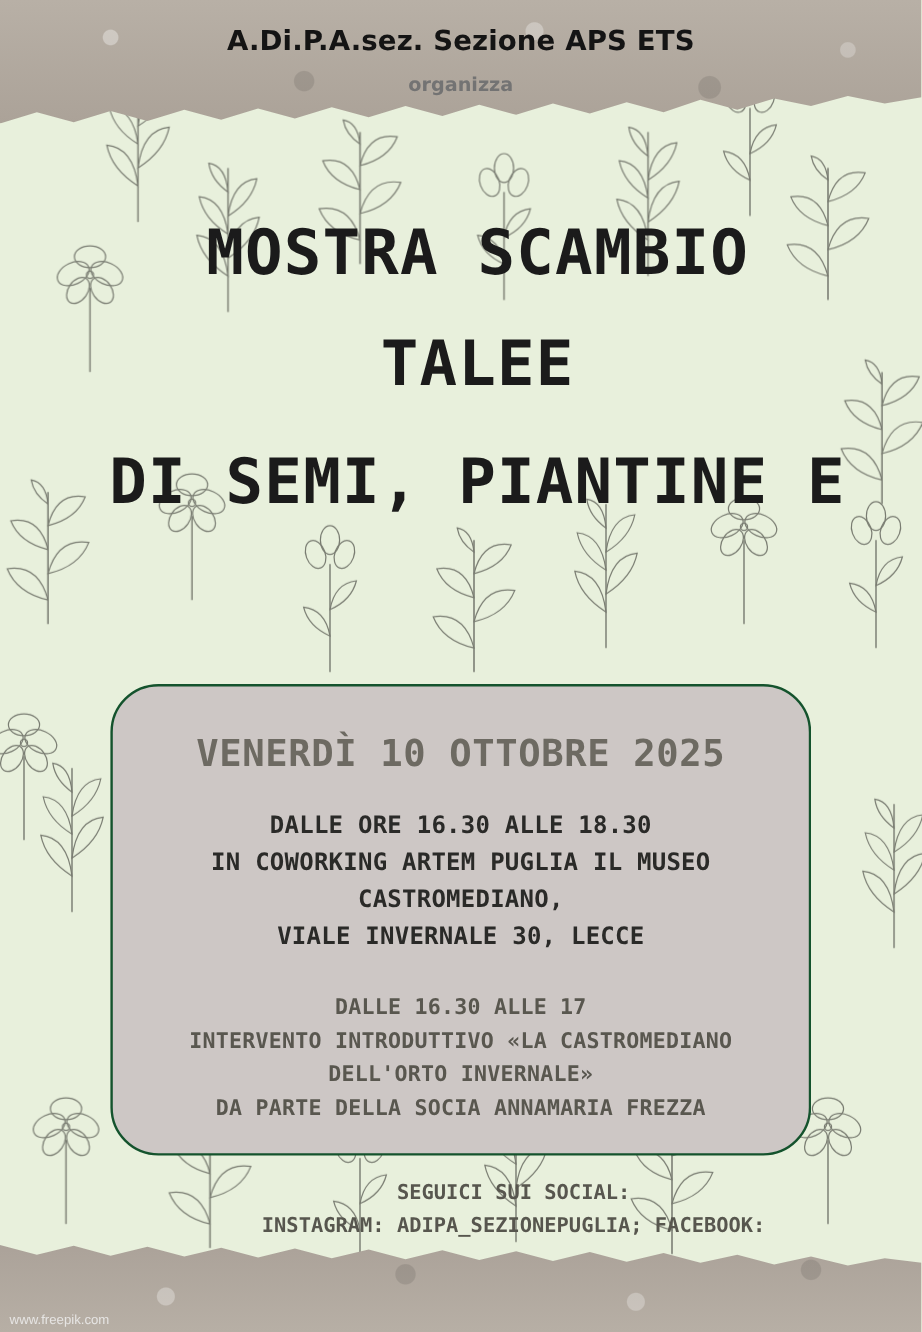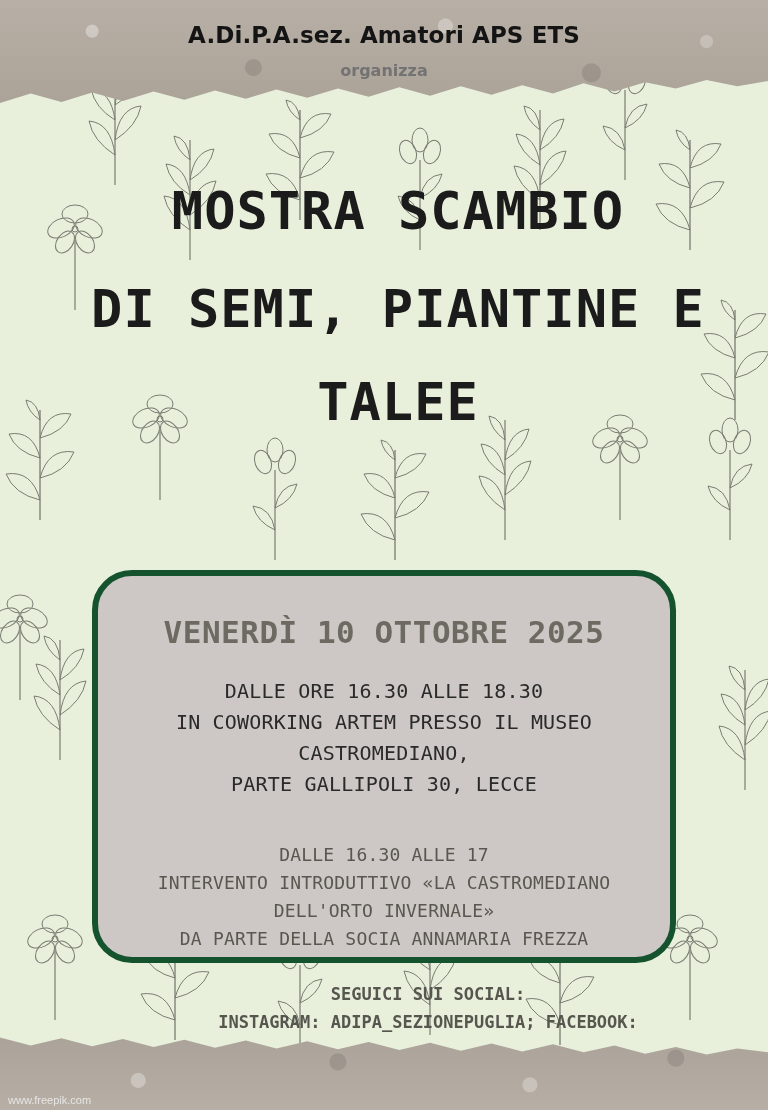--- a/index.html
+++ b/index.html
@@ -150,44 +150,44 @@
   .title-line.l3 { font-size: 52px; margin-top: 40px; }
 
   
   .details-panel {
     position: absolute;
     left: 92px;
     top: 570px;
     width: 584px;
     height: 393px;
     background: #cdc7c5;
-    border: 6px solid #14532d;
+    border: 2px solid #14532d;
     border-radius: 40px;
     z-index: 3;
     box-sizing: border-box;
     padding: 38px 24px 0;
     text-align: center;
   }
   .date-line {
     font-family: "DejaVu Sans Mono", monospace;
     font-weight: bold;
     font-size: 31px;
     color: #6d6a62;
     letter-spacing: .5px;
   }
   .detail-line {
     font-family: "DejaVu Sans Mono", monospace;
-    font-weight: normal;
+    font-weight: bold;
     font-size: 20px;
     color: #2a2a28;
     letter-spacing: .2px;
     line-height: 1.55;
   }
   .block-1 { margin-top: 26px; }
-  .block-2 { margin-top: 41px; }
+  .block-2 { margin-top: 30px; }
   .block-2 .detail-line {
     color: #59574f;
     font-size: 18px;
   }
 
   
   .social {
     position: absolute;
     left: 0;
     top: 980px;
@@ -293,21 +293,21 @@
       <use href="#leafy" x="735" y="420"></use>
       <use href="#flower" x="20" y="700"></use>
     </g>
   </svg>
 
   <div class="strip strip-top"></div>
   <div class="strip strip-bottom"></div>
 
   <div class="header">
     <div class="org-title-wrap">
-      <div class="org-title">A.Di.P.A.sez. Amatori APS ETS</div>
+      <div class="org-title">A.Di.P.A.sez. Sezione APS ETS</div>
       <div class="org-sub">organizza</div>
     </div>
   </div>
 
   <div class="logo logo-left">
     <svg class="logo-mark" viewBox="0 0 60 52">
       <ellipse cx="30" cy="26" rx="27" ry="21" fill="none" stroke="#2f6b2a" stroke-width="2"></ellipse>
       <path d="M10 34 q12 -20 20 -22 q8 2 20 22" fill="none" stroke="#2f6b2a" stroke-width="1.6"></path>
       <path d="M14 26 q16 -12 32 0" fill="none" stroke="#2f6b2a" stroke-width="1.4"></path>
       <path d="M18 19 q12 -9 24 0" fill="none" stroke="#2f6b2a" stroke-width="1.2"></path>
@@ -324,30 +324,30 @@
       <path d="M14 26 q16 -12 32 0" fill="none" stroke="#2f6b2a" stroke-width="1.4"></path>
       <path d="M18 19 q12 -9 24 0" fill="none" stroke="#2f6b2a" stroke-width="1.2"></path>
       <path d="M30 4 l0 10" stroke="#2f6b2a" stroke-width="1.6"></path>
       <path d="M30 38 l0 10" stroke="#2f6b2a" stroke-width="1.6"></path>
     </svg>
     <div class="logo-caption">Associazione per la Diffusione Piante per Amatori - A.Di.P.A. Sezione Puglia - adipapuglia@gmail.com</div>
   </div>
 
   <div class="title-block">
     <div class="title-line l1">MOSTRA SCAMBIO</div>
+    <div class="title-line l3">TALEE</div>
     <div class="title-line l2">DI  SEMI, PIANTINE E</div>
-    <div class="title-line l3">TALEE</div>
   </div>
 
   <div class="details-panel">
     <div class="date-line">VENERDÌ 10 OTTOBRE 2025</div>
     <div class="block-1">
       <div class="detail-line">DALLE ORE 16.30 ALLE 18.30</div>
-      <div class="detail-line">IN COWORKING ARTEM  PRESSO IL MUSEO CASTROMEDIANO,</div>
-      <div class="detail-line">PARTE GALLIPOLI 30, LECCE</div>
+      <div class="detail-line">IN COWORKING ARTEM  PUGLIA IL MUSEO CASTROMEDIANO,</div>
+      <div class="detail-line">VIALE INVERNALE 30, LECCE</div>
     </div>
     <div class="block-2">
       <div class="detail-line">DALLE 16.30 ALLE 17</div>
       <div class="detail-line">INTERVENTO INTRODUTTIVO «LA CASTROMEDIANO DELL'ORTO INVERNALE»</div>
       <div class="detail-line">DA PARTE DELLA SOCIA ANNAMARIA FREZZA</div>
     </div>
   </div>
 
   <div class="social">
     <div class="social-line">SEGUICI SUI SOCIAL:</div>

